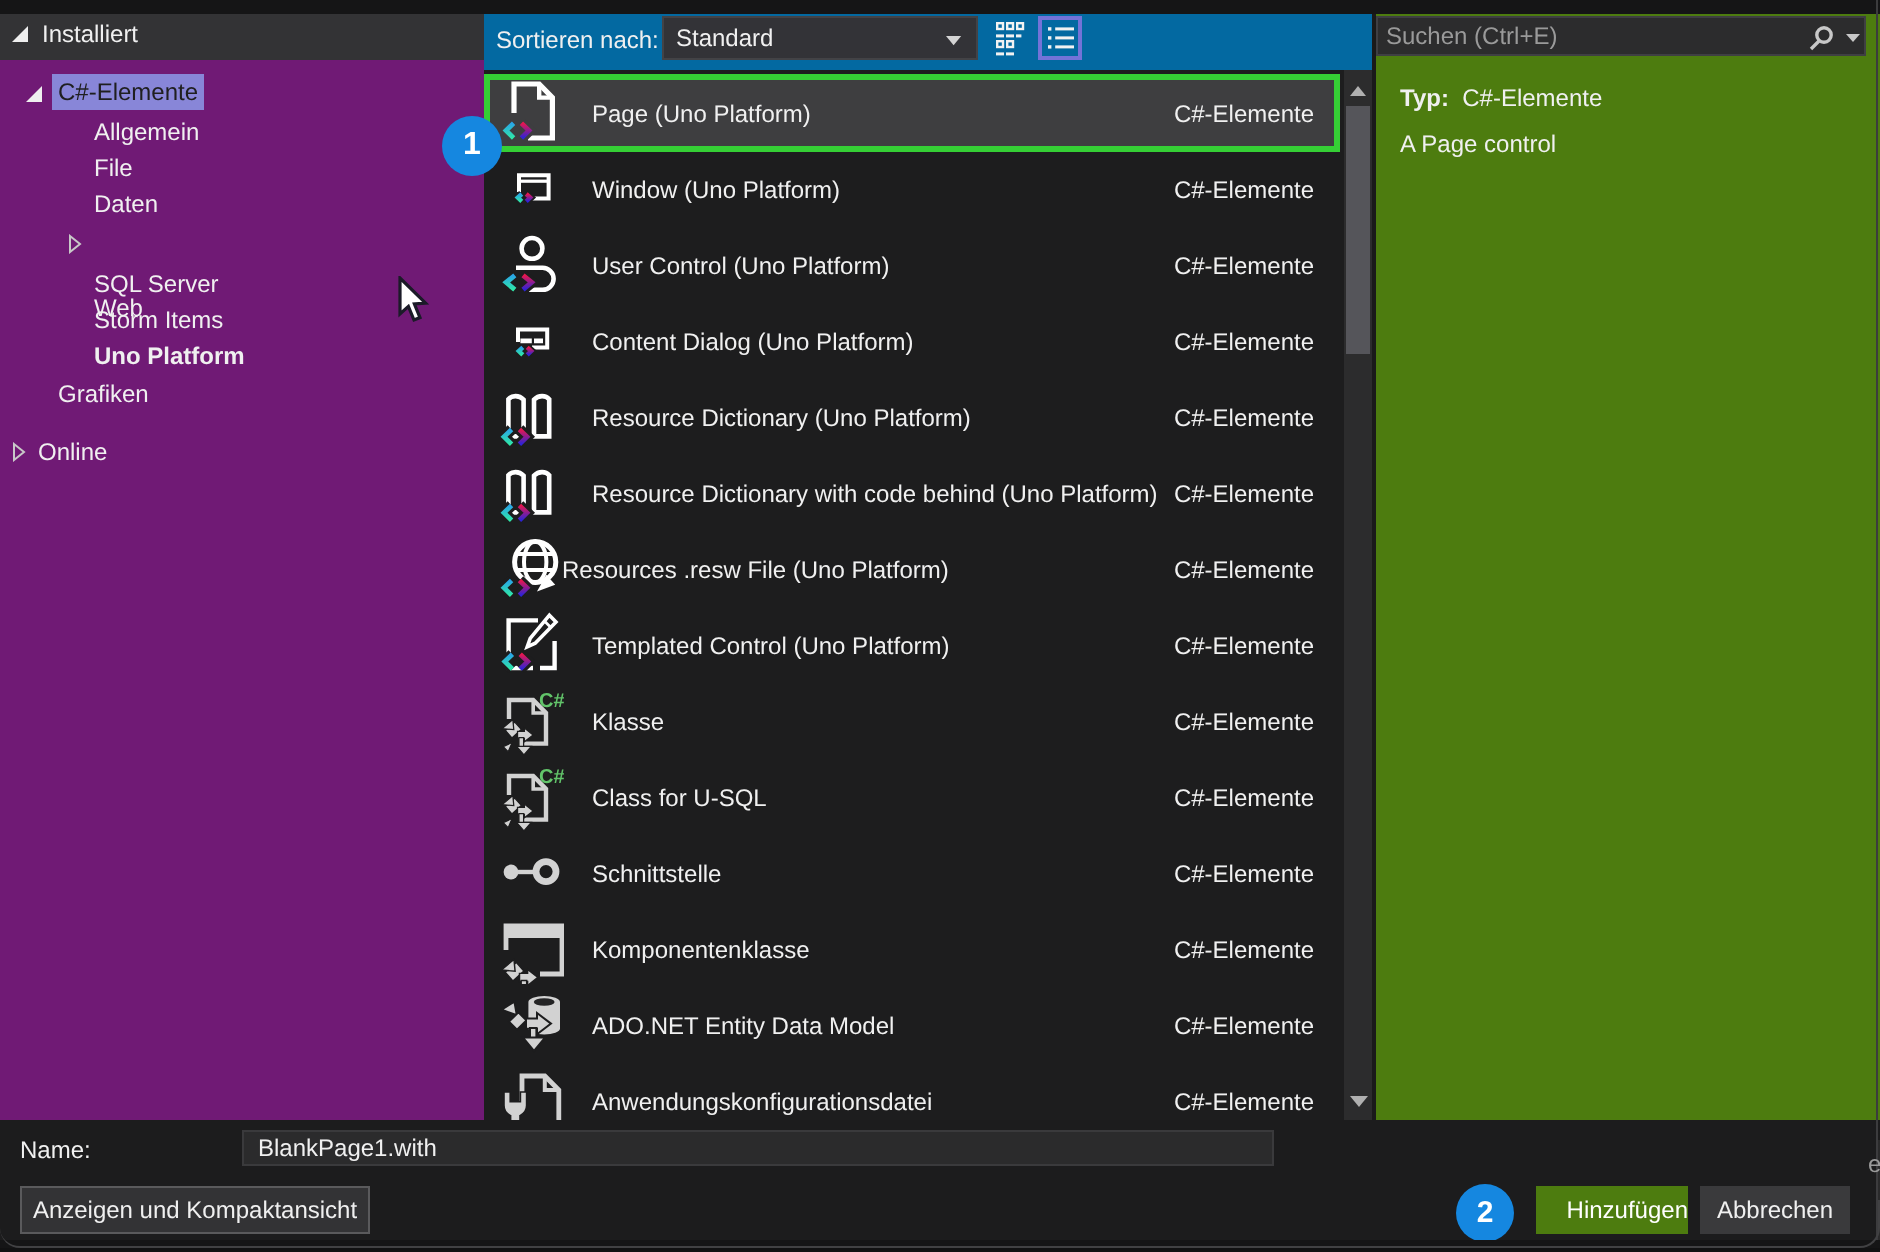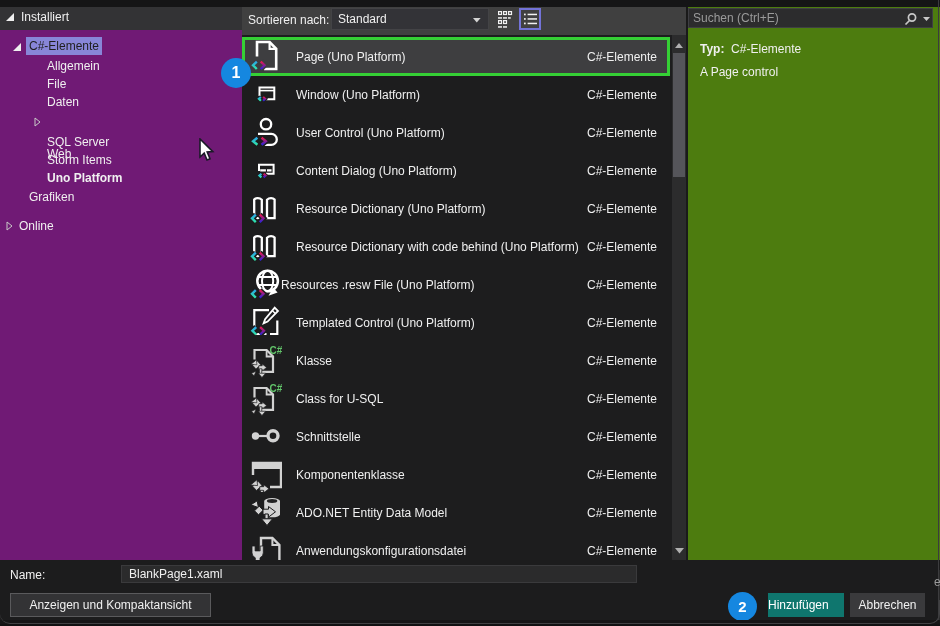--- a/index.html
+++ b/index.html
@@ -47,21 +47,21 @@
   <div class="abs" style="left:47px;top:126px;height:18px;line-height:18px;">SQL Server</div>
   <div class="abs" style="left:47px;top:144px;height:18px;line-height:18px;">Storm Items</div>
   <div class="abs" style="left:47px;top:162px;height:18px;line-height:18px;font-weight:bold;">Uno Platform</div>
   <div class="abs" style="left:29px;top:181px;height:18px;line-height:18px;">Grafiken</div>
   <svg class="abs" style="left:6px;top:214px" width="8" height="10">
         <path d="M1 1 L6 5 L1 9 Z" fill="none" stroke="#c8c8c8" stroke-width="1"></path>
       </svg>
   <div class="abs" style="left:19px;top:210px;height:18px;line-height:18px;">Online</div>
 </div>
 
-<div class="abs" style="left:242px;top:7px;width:444px;height:28px;background:#404040;">
+<div class="abs" style="left:242px;top:7px;width:444px;height:28px;background:#0369a1;">
   <div class="abs" style="left:6px;top:6px;">Sortieren nach:</div>
   <div class="abs" style="left:89px;top:1px;width:158px;height:22px;background:#333337;border:1px solid #434346;box-sizing:border-box;">
     <div class="abs" style="left:6px;top:3px;">Standard</div>
     <svg class="abs" style="right:7px;top:9px" width="8" height="6">
           <path d="M0 0 H7.6 L3.8 4.6 Z" fill="#d4d4d4"></path>
         </svg>
   </div>
 
   <svg class="abs" style="left:256px;top:4px" width="16" height="17" viewBox="0 0 16 17">
     <g fill="none" stroke="#f2f2f2" stroke-width="1.2">
@@ -318,25 +318,25 @@
           <path d="M0 0 H7 L3.5 4 Z" fill="#c8c8c8"></path>
         </svg>
   </div>
   <div class="abs" style="left:12px;top:35px;"><b>Typ:</b>&nbsp; C#-Elemente</div>
   <div class="abs" style="left:12px;top:58px;">A Page control</div>
 </div>
 
 <div class="abs" style="left:0;top:560px;width:940px;height:66px;background:#1c1c1d;">
   <div class="abs" style="left:10px;top:8px;">Name:</div>
   <div class="abs" style="left:121px;top:5px;width:516px;height:18px;background:#2b2b2c;border:1px solid #3a3a3c;box-sizing:border-box;">
-    <div class="abs" style="left:7px;top:1px;">BlankPage1.xaml</div>
-  </div>
-  <div class="abs" style="left:10px;top:33px;width:201px;height:24px;background:#333335;border:1px solid #5a5a5c;box-sizing:border-box;text-align:center;line-height:22px;">Anzeigen und Kompaktansicht</div>
+    <div class="abs" style="left:7px;top:1px;">BlankPage1.with</div>
+  </div>
+  <div class="abs" style="left:10px;top:33px;width:175px;height:24px;background:#333335;border:1px solid #5a5a5c;box-sizing:border-box;text-align:center;line-height:22px;">Anzeigen und Kompaktansicht</div>
   <div class="abs" style="left:728px;top:32px;width:29px;height:29px;border-radius:50%;background:#1587e0;color:#fff;text-align:center;line-height:29px;font-size:15px;font-weight:bold;">2</div>
-  <div class="abs" style="left:768px;top:33px;width:76px;height:24px;background:#0f766e;box-sizing:border-box;text-align:left;line-height:24px;color:#fff;">Hinzufügen</div>
+  <div class="abs" style="left:768px;top:33px;width:76px;height:24px;background:#4d7c0f;box-sizing:border-box;text-align:right;line-height:24px;color:#fff;">Hinzufügen</div>
   <div class="abs" style="left:850px;top:33px;width:75px;height:24px;background:#3a3a3c;box-sizing:border-box;text-align:center;line-height:24px;">Abbrechen</div>
   <div class="abs" style="left:0;top:60px;width:940px;height:6px;background:#151516;"></div>
 </div>
 
 <div class="abs" style="left:938px;top:0;width:1px;height:620px;background:#3c3c3e;"></div>
 <div class="abs" style="left:939px;top:570px;width:1px;height:50px;background:#2a2a2b;"></div>
 <div class="abs" style="left:934px;top:575px;color:#9a9a9a;font-size:12px;">e</div>
 <div class="abs" style="left:0;top:600px;width:939px;height:23px;border-bottom:1px solid #414143;border-right:1px solid #414143;border-bottom-left-radius:10px;border-bottom-right-radius:10px;"></div>
 <div class="abs" style="left:0;top:624px;width:940px;height:2px;background:#111112;"></div>
 

